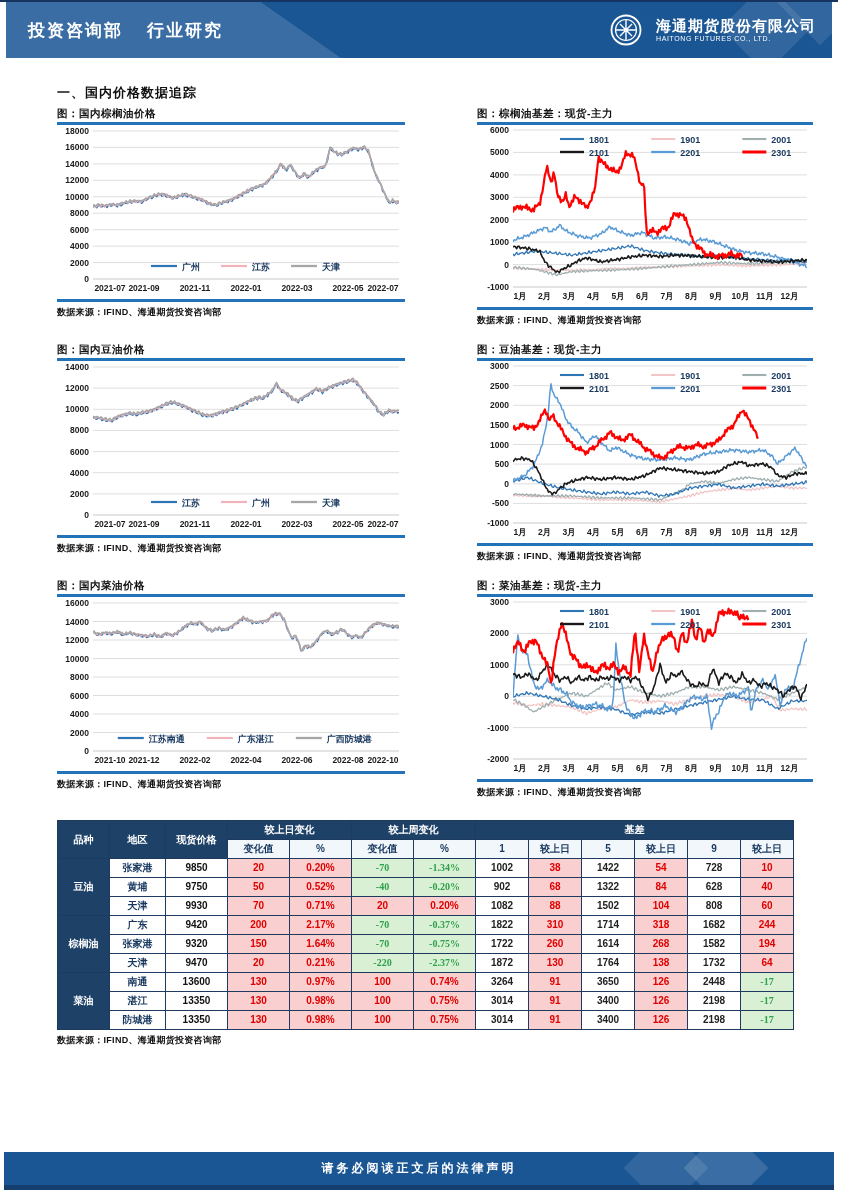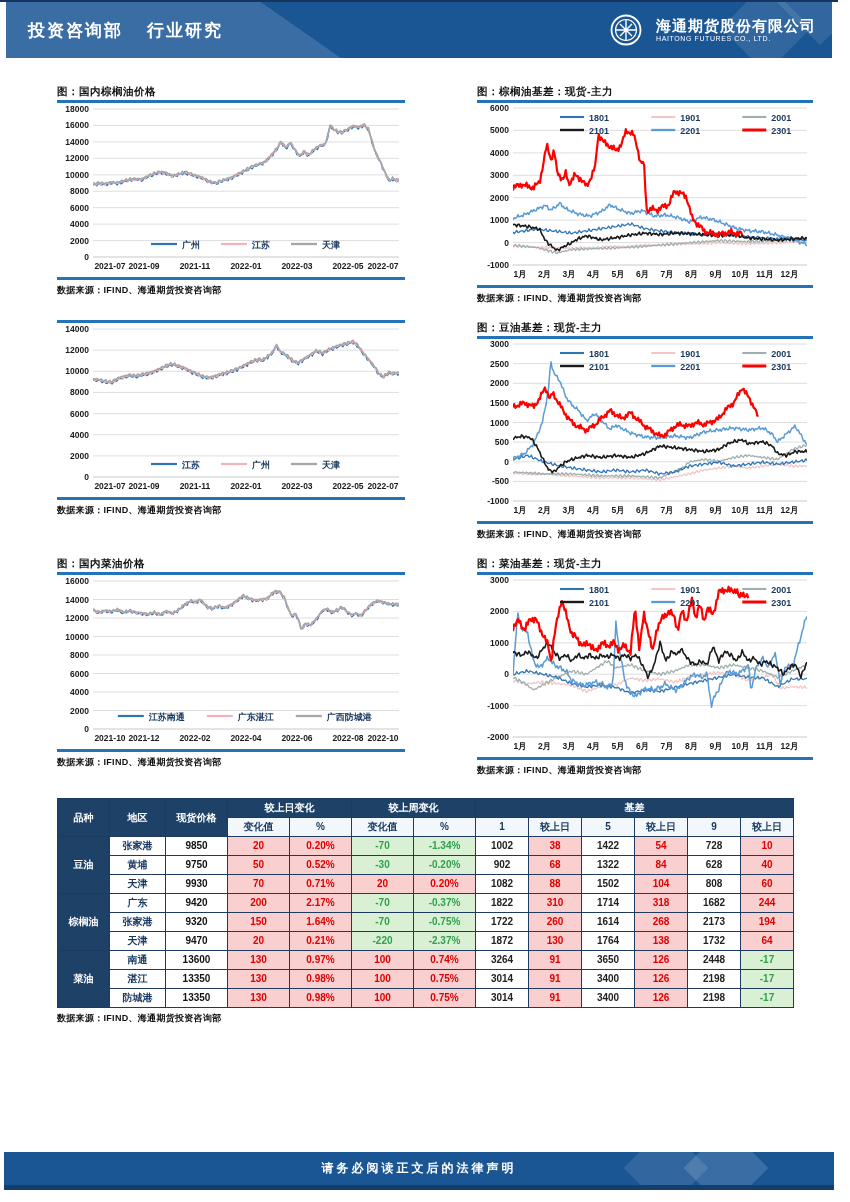--- a/index.html
+++ b/index.html
@@ -30,21 +30,21 @@
   
   table.price{border-collapse:collapse;table-layout:fixed;width:736px;margin-top:6px;}
   table.price th,table.price td{border:1px solid #1E3A5F;font-size:10px;font-weight:bold;text-align:center;
        padding:0;height:18px;line-height:18px;overflow:hidden;white-space:nowrap;}
   th.navy{background:#1E4168;color:#fff;font-size:10.5px;height:21px;line-height:21px;}
   th.sub{background:#F2F7FC;color:#17375E;}
   td.variety{background:#1E4168;color:#fff;font-size:10.5px;}
   td.region{background:#fff;color:#17375E;}
   td.pricecell{background:#fff;color:#111;}
   td.pos{background:#F9CFCF;color:#E00000;}
-  td.neg{background:#D9F0D4;color:#2FA14D;}
+  td.neg{background:#D9F0D4;color:#2FA14D;font-family:Liberation Serif, serif;}
   td.plain{background:#fff;color:#222;}
   
   footer{position:absolute;left:4px;right:4px;top:1152px;height:33px;background:#1A5694;
          border-bottom:5px solid #133E6E;overflow:hidden;display:flex;align-items:center;justify-content:center;
          color:#fff;font-size:12px;font-weight:bold;letter-spacing:3px;}
   footer .f1{width:60px;height:60px;right:138px;top:-14px;}
   footer .f2{width:60px;height:60px;right:78px;top:-14px;background:rgba(255,255,255,0.14);}
 </style>
 </head>
 <body>
@@ -66,20 +66,21 @@
         <path d="M11 11 L23 23 M23 11 L11 23 M17 7 V27 M7 17 H27" stroke="#fff" stroke-width="1.4" fill="none"></path>
       </svg>
       <div>
         <div class="logo-cn">海通期货股份有限公司</div>
         <div class="logo-en">HAITONG FUTURES CO., LTD.</div>
       </div>
     </div>
   </header>
 
   <main>
+    <h2 class="sect">一、国内价格数据追踪</h2>
     <div class="grid" id="charts">
         <div class="chart-block"><div class="chart-title">图：国内棕榈油价格</div><div class="rule"></div><svg width="348" height="170" viewBox="0 0 348 170">
             <defs>
               <clipPath id="cp0">
                 <rect x="36" y="6" width="306" height="148"></rect>
               </clipPath>
             </defs>
             <line x1="36" y1="154.0" x2="342" y2="154.0" stroke="#c9c9c9" stroke-width="1"></line>
             <text x="32" y="157" text-anchor="end" font-size="8.5" font-weight="bold" fill="#1a1a1a">0</text>
             <line x1="36" y1="137.6" x2="342" y2="137.6" stroke="#dedede" stroke-width="1"></line>
@@ -167,21 +168,21 @@
             <text x="203.2" y="17.5" font-size="9" font-weight="bold" fill="#17375E">1901</text>
             <line x1="265.3" y1="14" x2="289.3" y2="14" stroke="#9FAFAF" stroke-width="2.1"></line>
             <text x="294.3" y="17.5" font-size="9" font-weight="bold" fill="#17375E">2001</text>
             <line x1="83.0" y1="27" x2="107.0" y2="27" stroke="#1A1A1A" stroke-width="2.4000000000000004"></line>
             <text x="112.0" y="30.5" font-size="9" font-weight="bold" fill="#17375E">2101</text>
             <line x1="174.2" y1="27" x2="198.2" y2="27" stroke="#5B9BD5" stroke-width="2.3"></line>
             <text x="203.2" y="30.5" font-size="9" font-weight="bold" fill="#17375E">2201</text>
             <line x1="265.3" y1="27" x2="289.3" y2="27" stroke="#FF0000" stroke-width="3"></line>
             <text x="294.3" y="30.5" font-size="9" font-weight="bold" fill="#17375E">2301</text>
           </svg><div class="rule"></div><div class="src">数据来源：IFIND、海通期货投资咨询部</div></div>
-        <div class="chart-block"><div class="rule"></div><svg width="348" height="170" viewBox="0 0 348 170">
+        <div class="chart-block"><div class="chart-title">图：国内豆油价格</div><div class="rule"></div><svg width="348" height="170" viewBox="0 0 348 170">
             <defs>
               <clipPath id="cp2">
                 <rect x="36" y="6" width="306" height="148"></rect>
               </clipPath>
             </defs>
             <line x1="36" y1="154.0" x2="342" y2="154.0" stroke="#c9c9c9" stroke-width="1"></line>
             <text x="32" y="157" text-anchor="end" font-size="8.5" font-weight="bold" fill="#1a1a1a">0</text>
             <line x1="36" y1="132.9" x2="342" y2="132.9" stroke="#dedede" stroke-width="1"></line>
             <text x="32" y="135.9" text-anchor="end" font-size="8.5" font-weight="bold" fill="#1a1a1a">2000</text>
             <line x1="36" y1="111.7" x2="342" y2="111.7" stroke="#dedede" stroke-width="1"></line>
@@ -418,21 +419,21 @@
               <td class="plain">1422</td>
               <td class="pos">54</td>
               <td class="plain">728</td>
               <td class="pos">10</td>
             </tr>
             <tr>
               <td class="region">黄埔</td>
               <td class="pricecell">9750</td>
               <td class="pos">50</td>
               <td class="pos">0.52%</td>
-              <td class="neg">-30</td>
+              <td class="neg">-40</td>
               <td class="neg">-0.20%</td>
               <td class="plain">902</td>
               <td class="pos">68</td>
               <td class="plain">1322</td>
               <td class="pos">84</td>
               <td class="plain">628</td>
               <td class="pos">40</td>
             </tr>
             <tr>
               <td class="region">天津</td>
@@ -467,21 +468,21 @@
               <td class="region">张家港</td>
               <td class="pricecell">9320</td>
               <td class="pos">150</td>
               <td class="pos">1.64%</td>
               <td class="neg">-70</td>
               <td class="neg">-0.75%</td>
               <td class="plain">1722</td>
               <td class="pos">260</td>
               <td class="plain">1614</td>
               <td class="pos">268</td>
-              <td class="plain">2173</td>
+              <td class="plain">1582</td>
               <td class="pos">194</td>
             </tr>
             <tr>
               <td class="region">天津</td>
               <td class="pricecell">9470</td>
               <td class="pos">20</td>
               <td class="pos">0.21%</td>
               <td class="neg">-220</td>
               <td class="neg">-2.37%</td>
               <td class="plain">1872</td>

